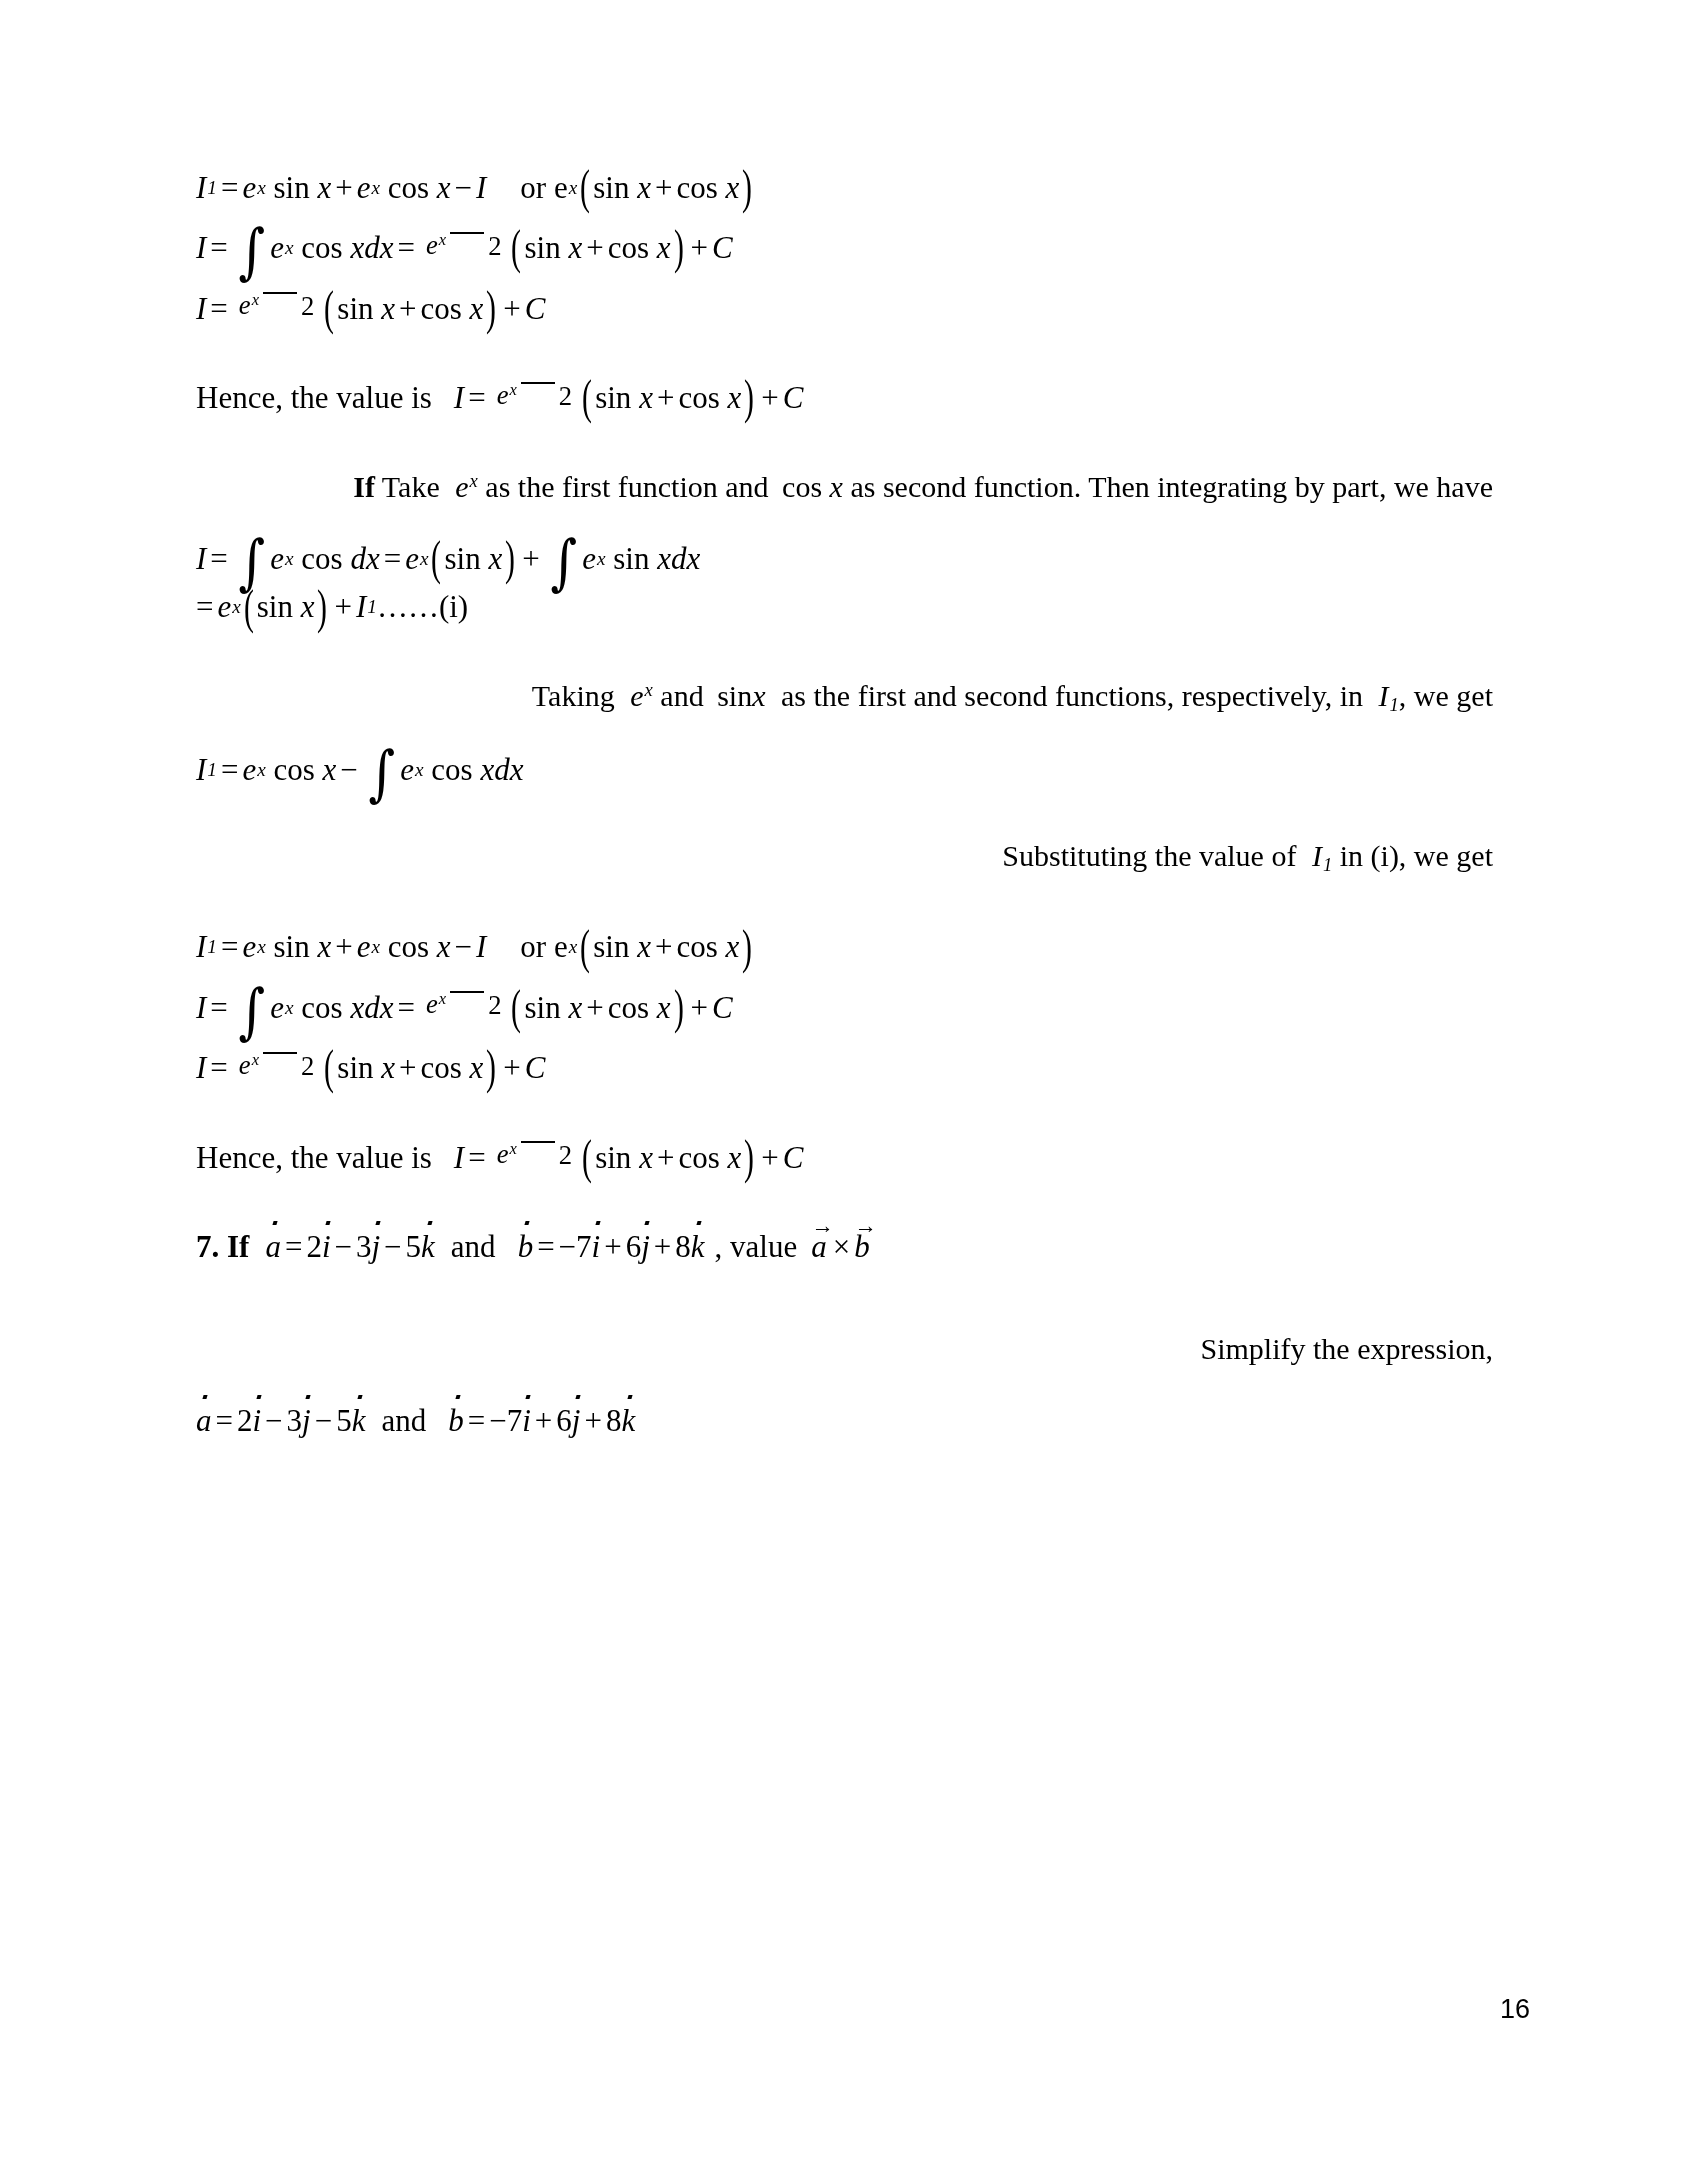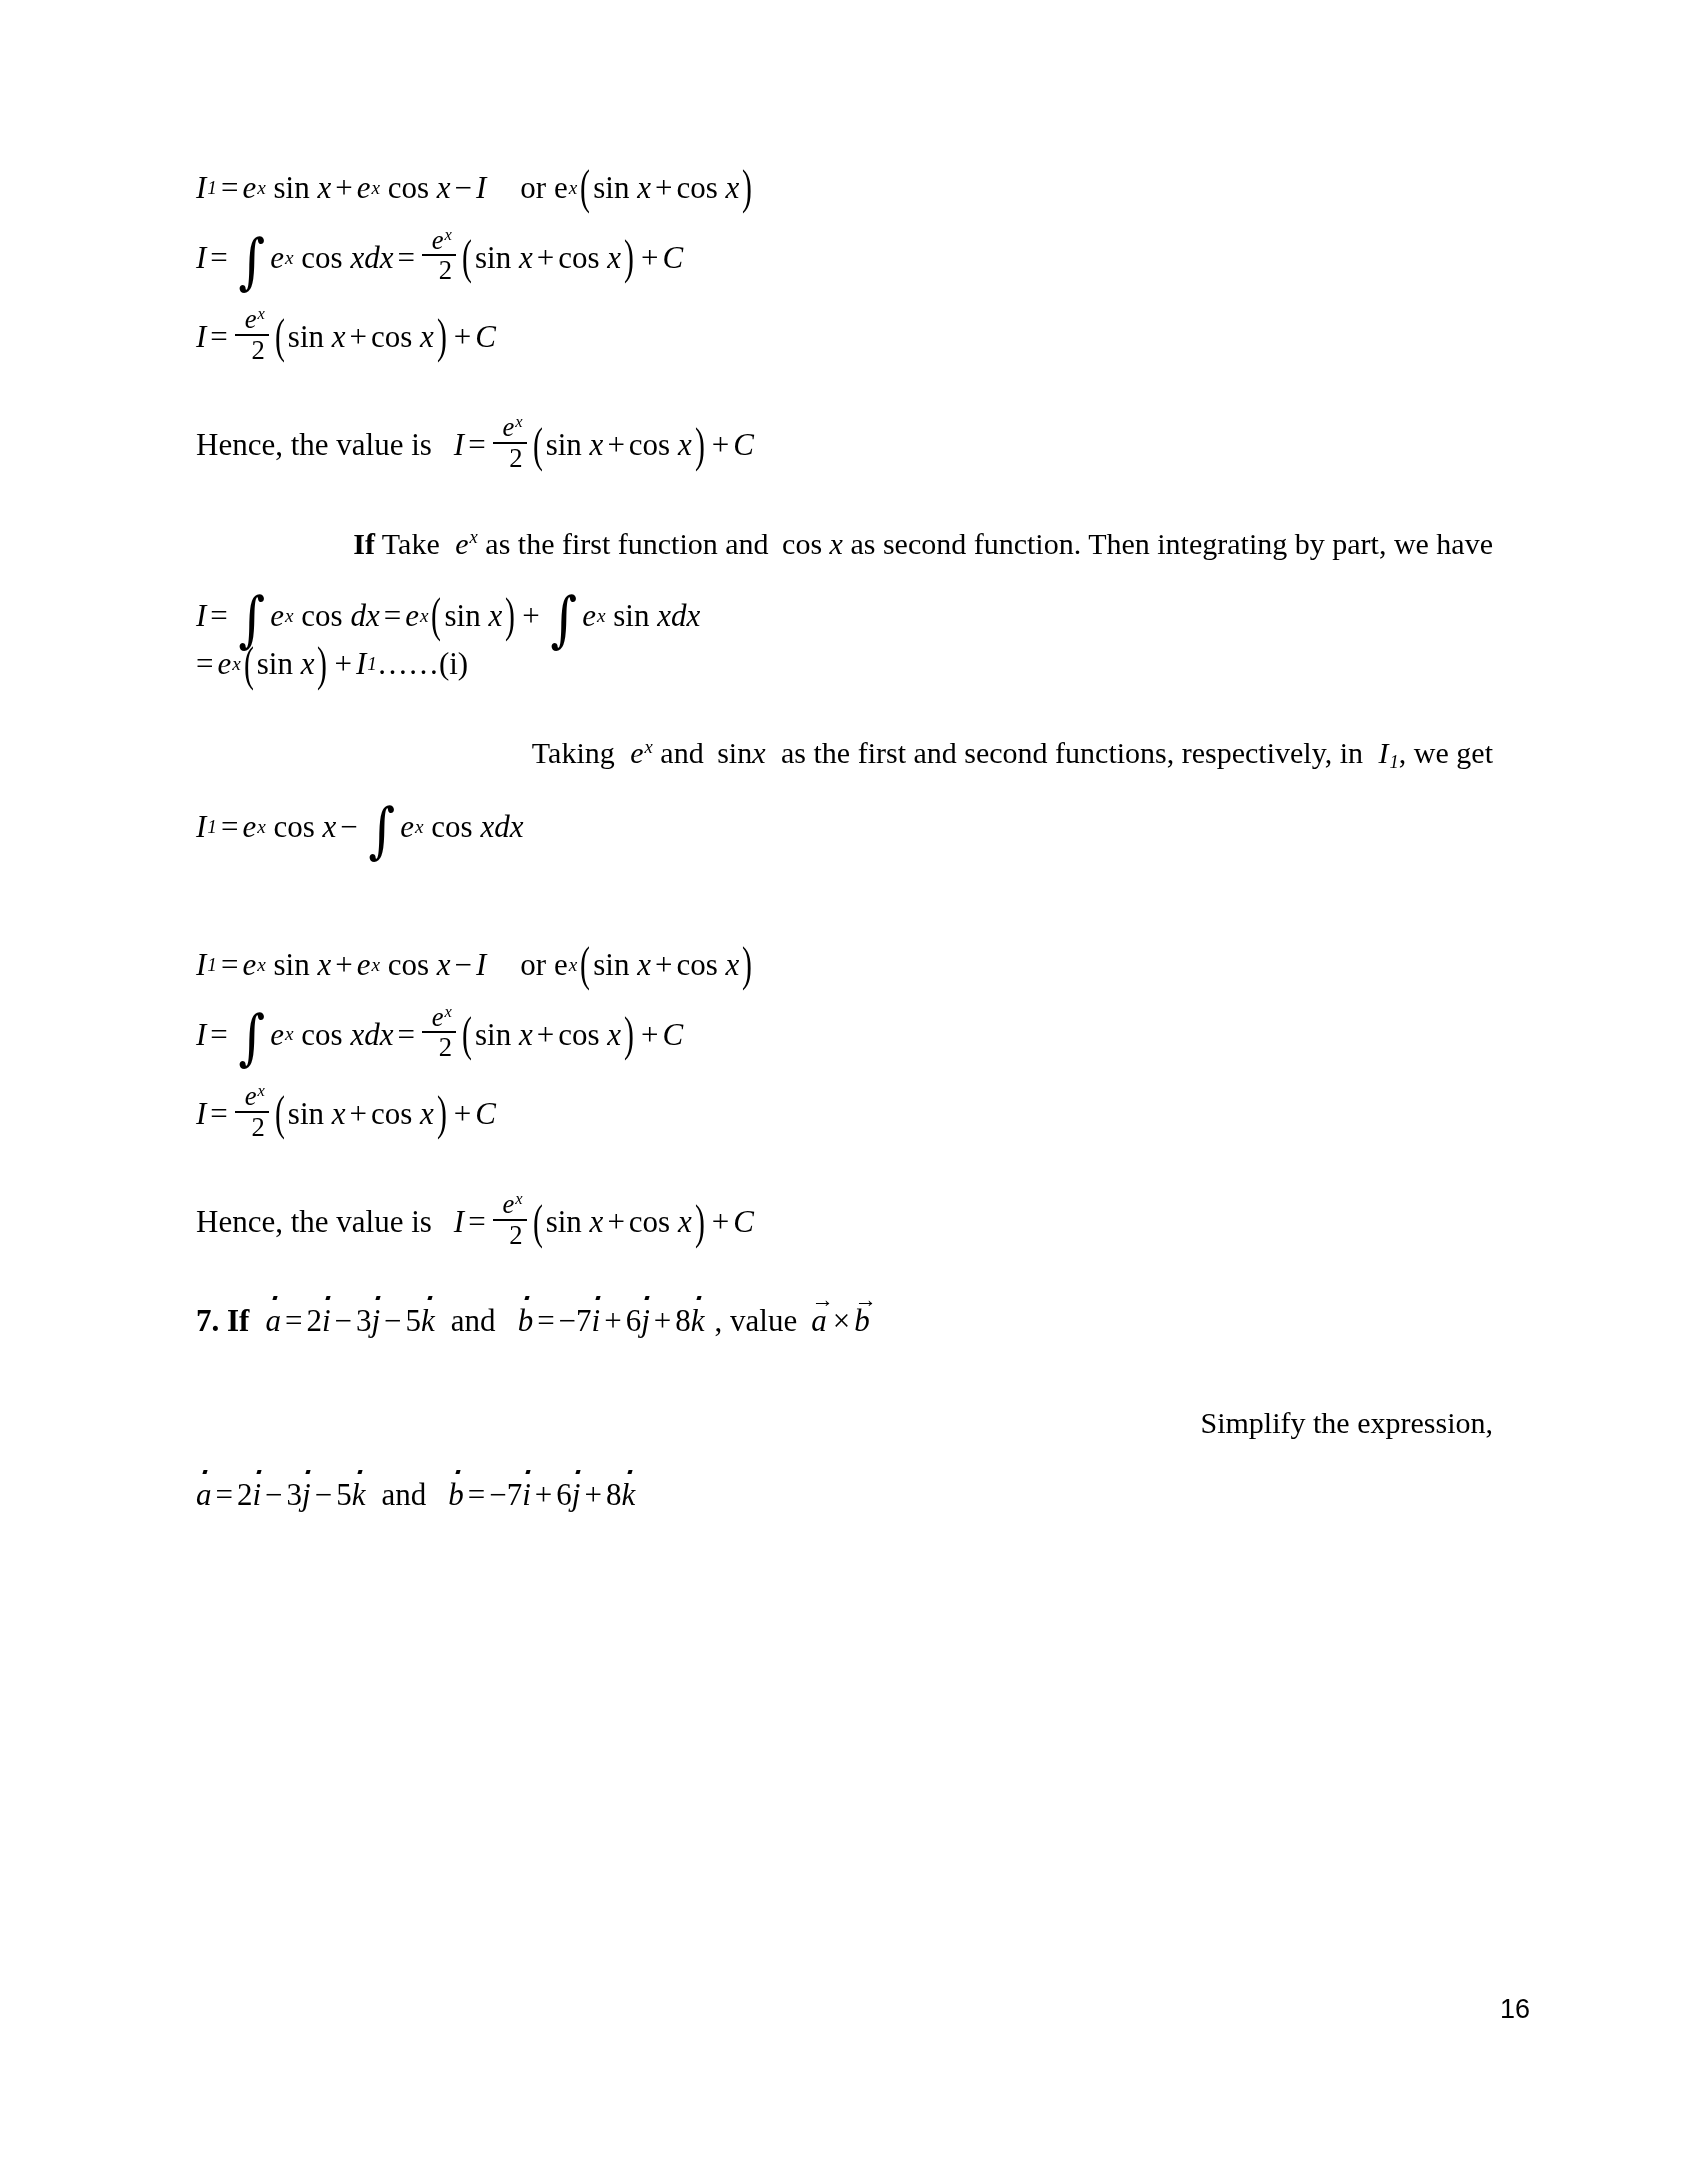--- a/index.html
+++ b/index.html
@@ -90,22 +90,21 @@
     display: inline-block;
     font-size: 1.55em;
     transform: scaleX(0.62);
     line-height: 0.8;
     font-family: "Liberation Serif", serif;
   }
 
   
   .frac {
     display: inline-flex;
-    flex-direction: column;
-    align-items: flex-end;
+    align-items: flex-start;
     vertical-align: middle;
     margin: 0 3px;
     line-height: 1;
     position: relative;
     top: -0.06em;
   }
   .frac .num {
     font-size: 0.86em;
     padding: 0 4px 1px 4px;
     font-style: italic;
@@ -326,20 +325,25 @@
         <span class="op">=</span>
         <span>e</span><span class="sup">x</span>&nbsp;<span class="fn">cos</span>&nbsp;<span>x</span>
         <span class="op">−</span>
         <span class="intg">∫</span>
         <span>e</span><span class="sup">x</span>&nbsp;<span class="fn">cos</span>&nbsp;<span>xdx</span>
       </span>
     </div>
 
     <div class="gap-lg"></div>
 
+    <div class="para">
+      <span>Substituting the value of</span>
+      <span style="display:inline-block;width:8px"></span><span class="it">I</span><span class="sub">1</span>
+      <span>in (i), we get</span>
+    </div>
 
     <div class="gap-lg"></div>
 
     <div class="eq">
       <span class="mathrow">
         <span>I</span><span class="sub">1</span>
         <span class="op">=</span>
         <span>e</span><span class="sup">x</span>&nbsp;<span class="fn">sin</span>&nbsp;<span>x</span>
         <span class="op">+</span>
         <span>e</span><span class="sup">x</span>&nbsp;<span class="fn">cos</span>&nbsp;<span>x</span>

